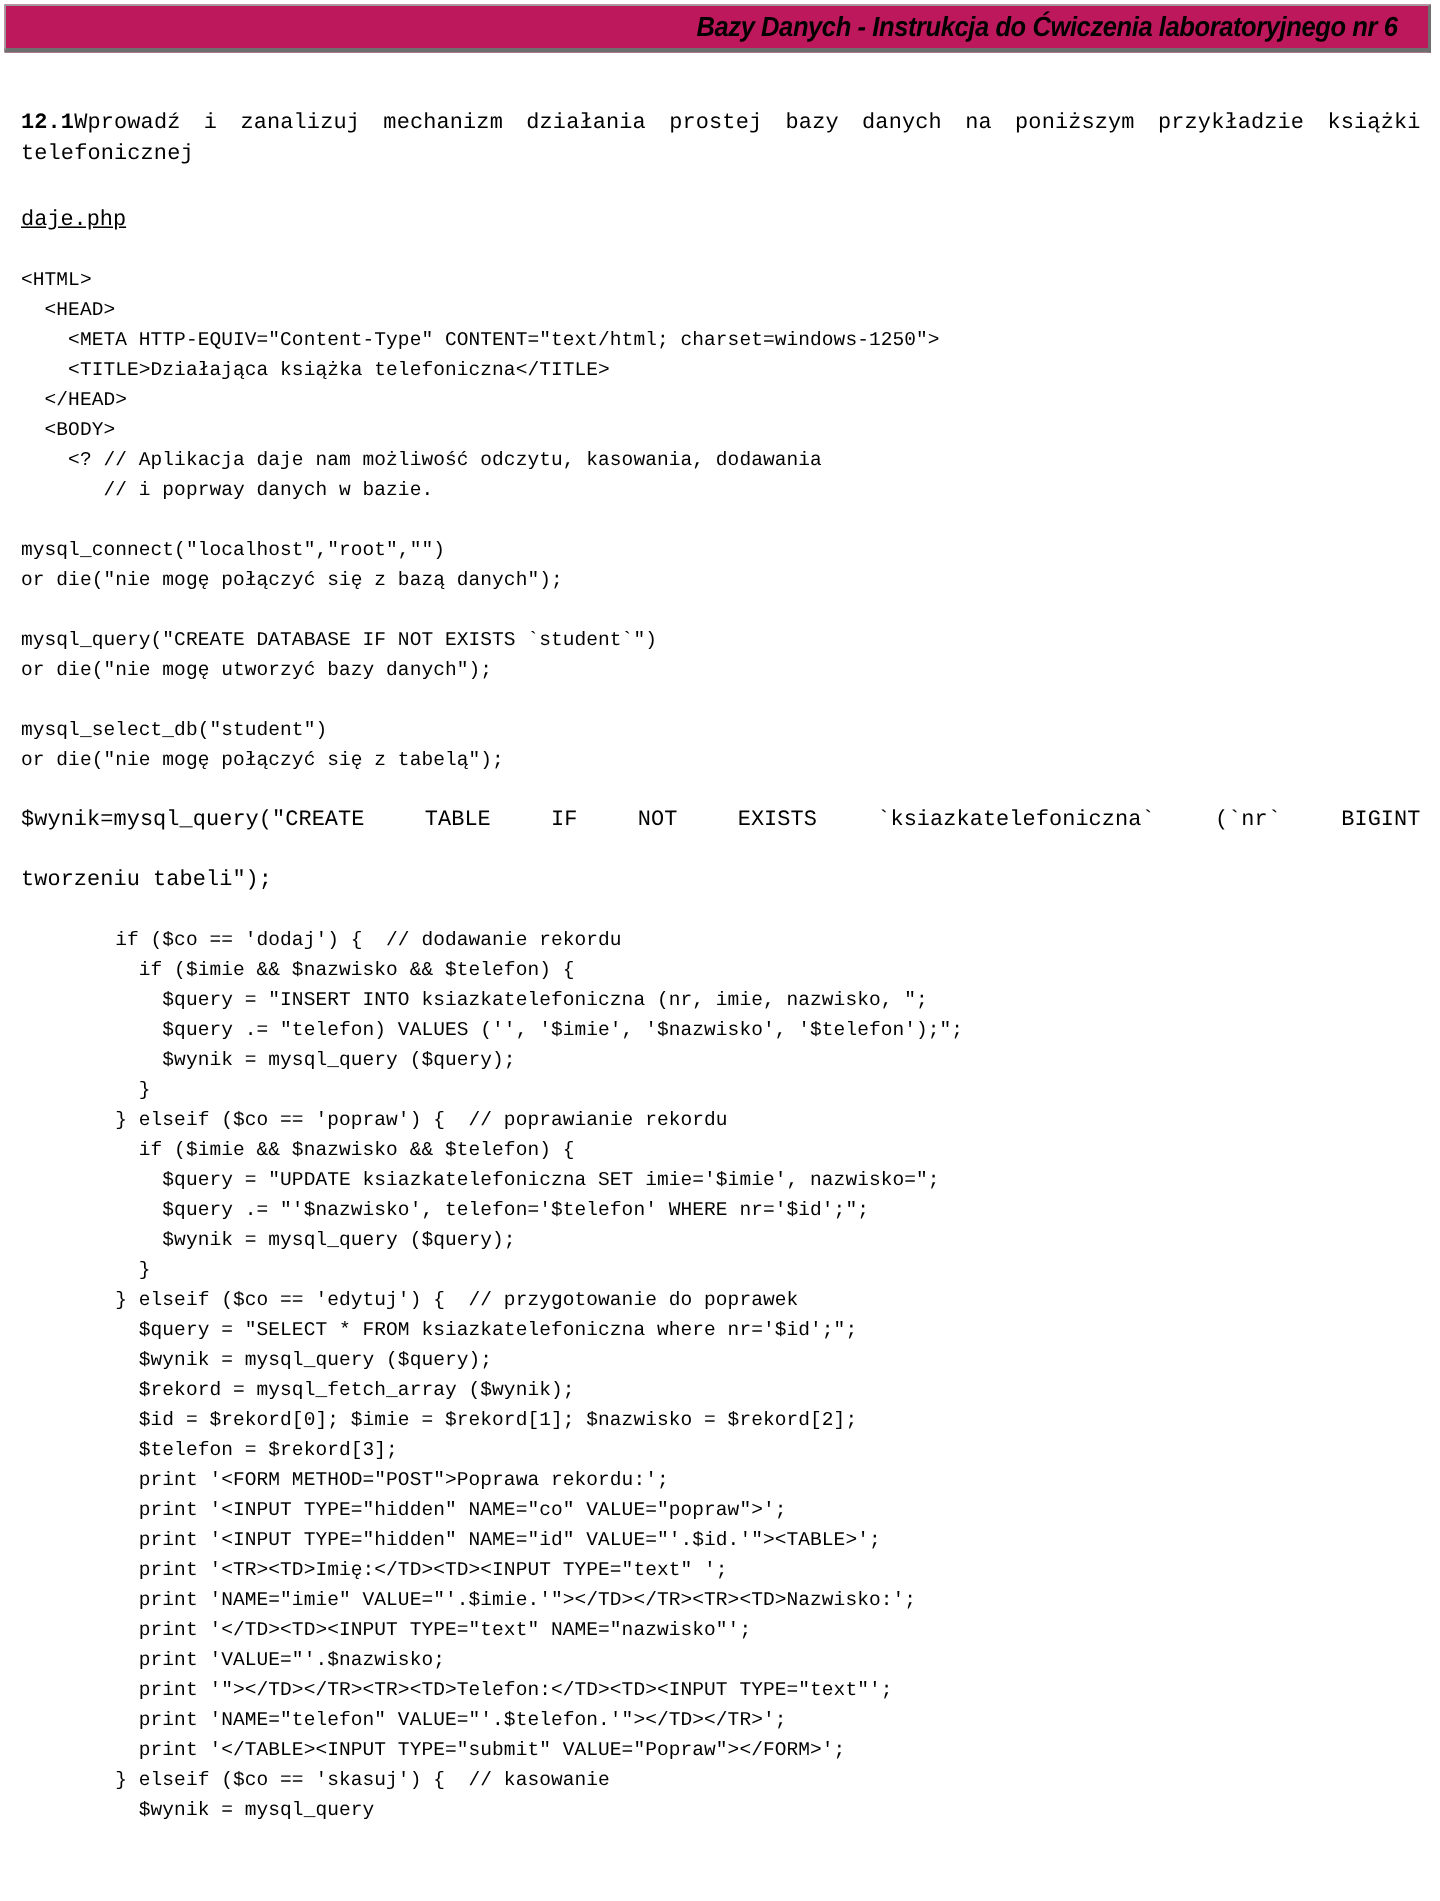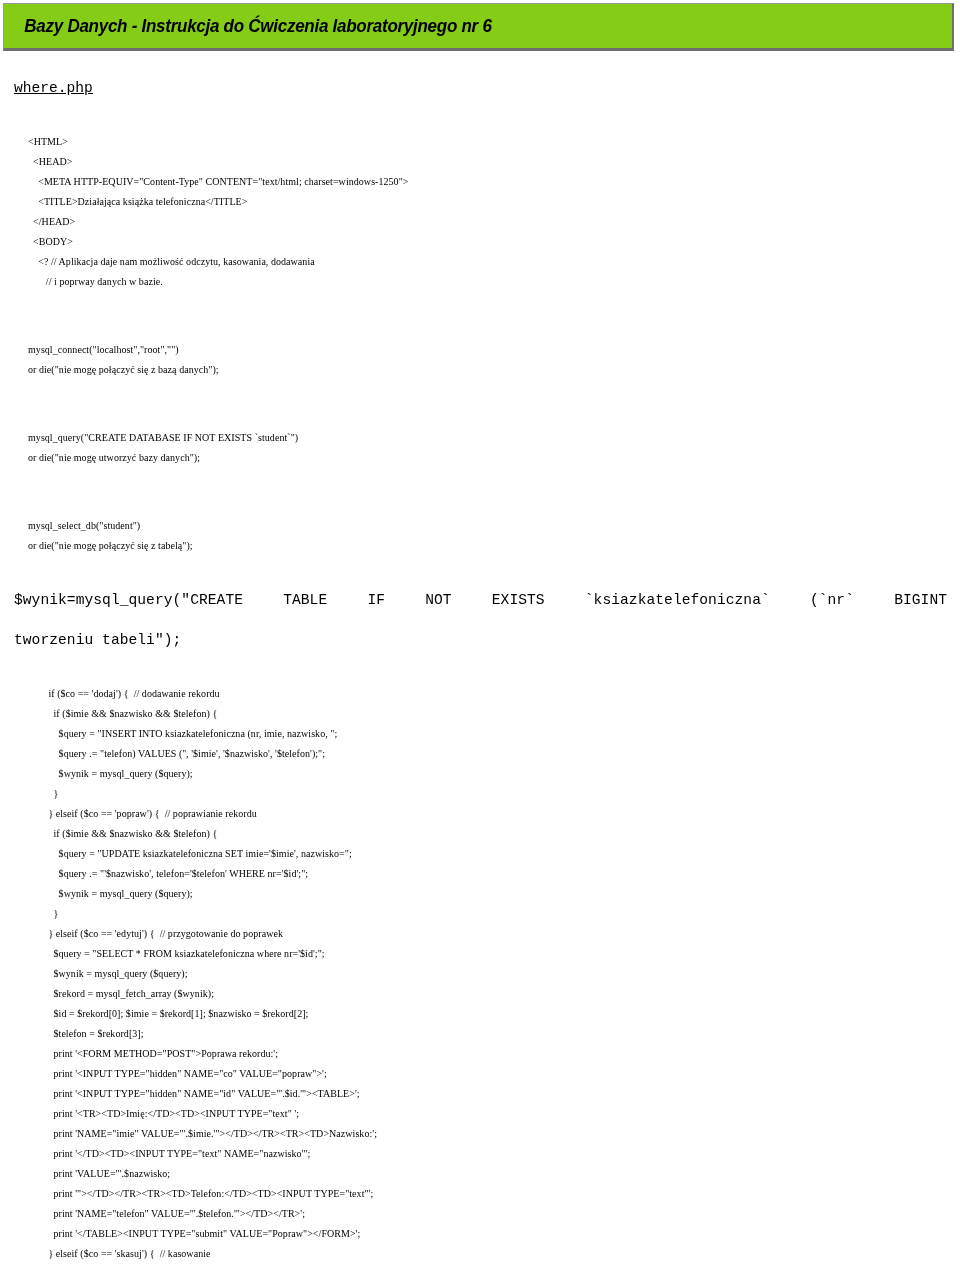--- a/index.html
+++ b/index.html
@@ -20,30 +20,30 @@
     height: 1267px;
     box-sizing: border-box;
   }
 
   
   .header-box {
     position: absolute;
     left: 3px;
     top: 3px;
     width: 951px;
-    height: 48px;
+    height: 32px;
     box-sizing: border-box;
     border-top: 1px solid #9a9a9a;
     border-left: 1px solid #9a9a9a;
     border-right: 2px solid #6e6e6e;
     border-bottom: 3px solid #6e6e6e;
-    background: #84cc16;
+    background: #be185d;
     display: flex;
     align-items: center;
-    justify-content: flex-start;
+    justify-content: flex-end;
   }
   .header-title {
     font-family: "Liberation Sans", "DejaVu Sans", sans-serif;
     font-weight: bold;
     font-style: italic;
     font-size: 18.5px;
     letter-spacing: -0.3px;
     transform: scaleX(0.92);
     transform-origin: center center;
     white-space: nowrap;
@@ -81,24 +81,24 @@
 
   .filename {
     font-size: 14.6px;
     line-height: 20px;
     text-decoration: underline;
     margin: 0 0 20px 0;
     display: inline-block;
   }
 
   pre.code {
-    font-family: Liberation Serif, serif;
-    font-size: 10px;
+    font-family: Liberation Mono, monospace;
+    font-size: 13px;
     line-height: 20px;
-    margin: 14px;
+    margin: 0;
     padding: 0;
     white-space: pre;
     letter-spacing: 0.05px;
   }
 
   .justified-code {
     font-family: "Liberation Mono", "DejaVu Sans Mono", monospace;
     font-size: 14.6px;
     line-height: 20px;
     text-align: justify;
@@ -128,25 +128,26 @@
 
 <div class="page">
 
   <div class="header-box">
     <div class="header-title">Bazy Danych - Instrukcja do Ćwiczenia laboratoryjnego nr 6</div>
   </div>
 
   <div class="content">
 
 
+    <p class="para"><span class="lead">12.1</span><span>Wprowadź i zanalizuj mechanizm działania prostej bazy danych na poniższym przykładzie książki telefonicznej</span></p>
 
     <div style="height:6px"></div>
 
     <div>
-      <span class="filename">where.php</span>
+      <span class="filename">daje.php</span>
     </div>
 
     <pre class="code">&lt;HTML&gt;
   &lt;HEAD&gt;
     &lt;META HTTP-EQUIV="Content-Type" CONTENT="text/html; charset=windows-1250"&gt;
     &lt;TITLE&gt;Działająca książka telefoniczna&lt;/TITLE&gt;
   &lt;/HEAD&gt;
   &lt;BODY&gt;
     &lt;? // Aplikacja daje nam możliwość odczytu, kasowania, dodawania
        // i poprway danych w bazie.</pre>

